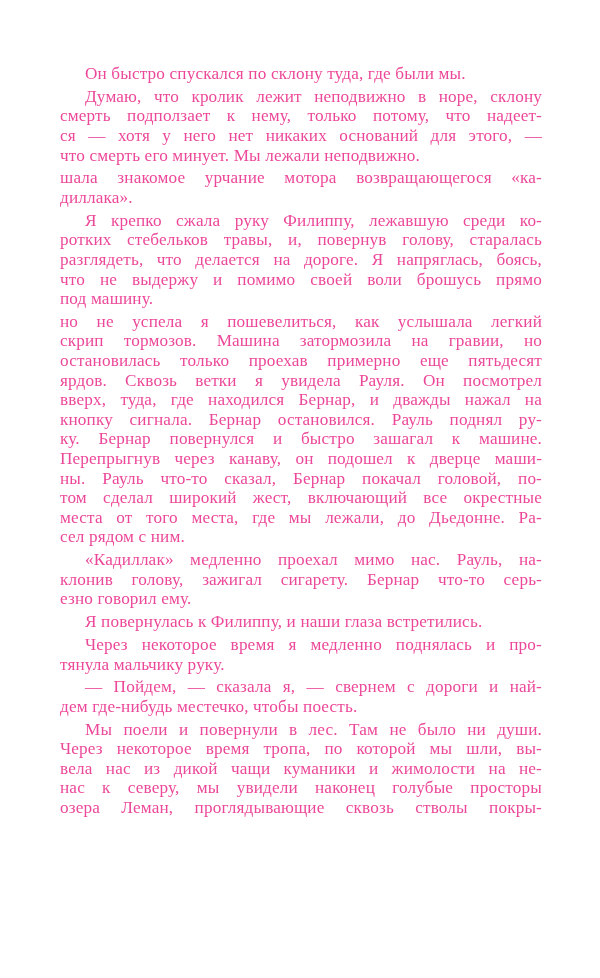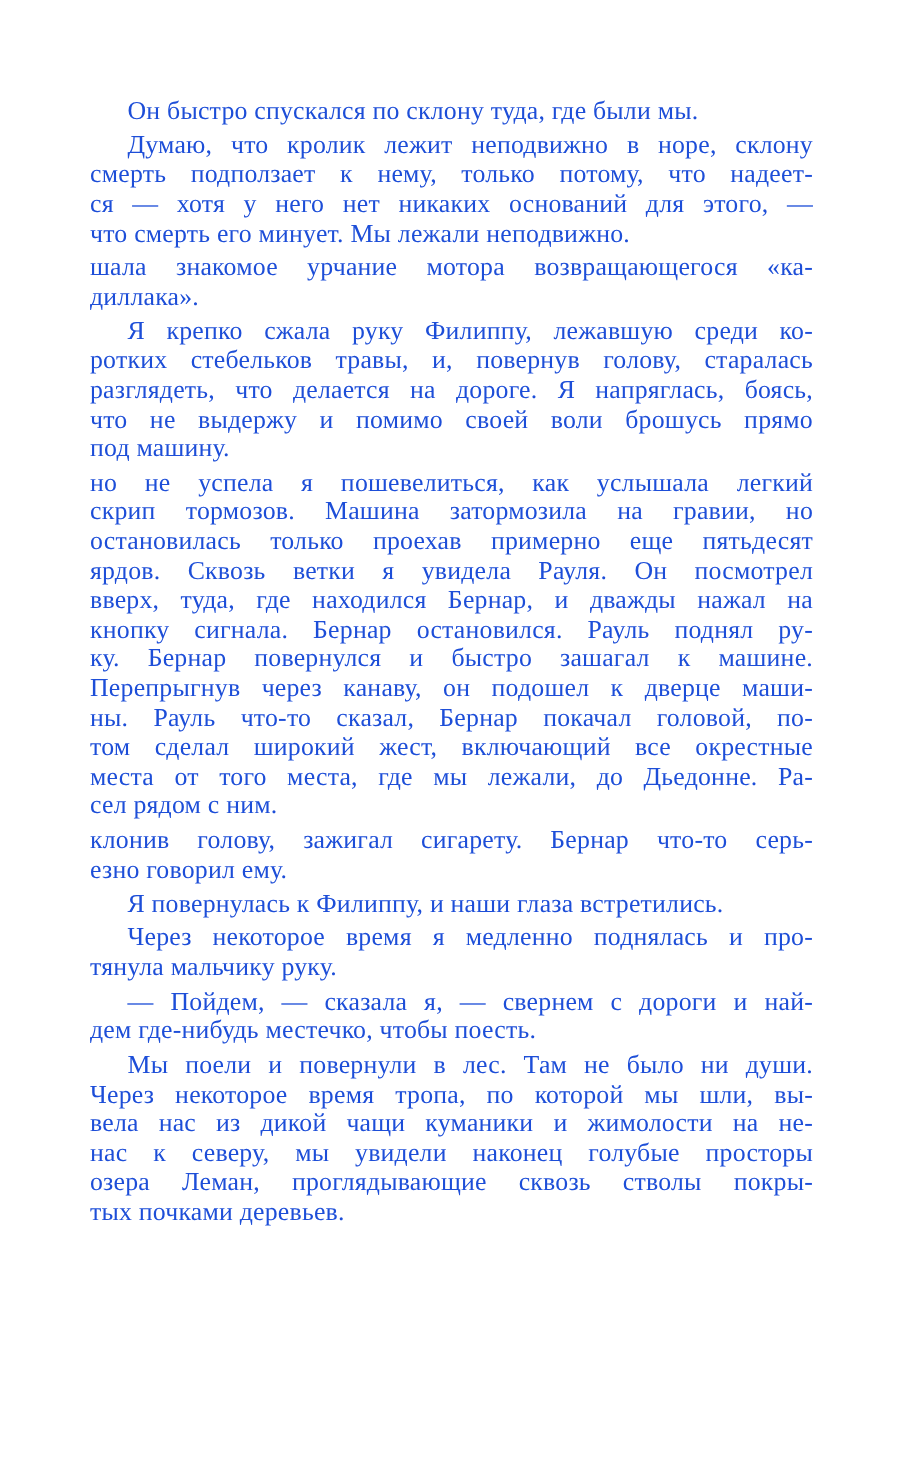--- a/index.html
+++ b/index.html
@@ -14,21 +14,21 @@
       overflow: hidden;
     }
     .page {
       position: absolute;
       left: 60px;
       top: 64px;
       width: 482px;
       font-family: "Liberation Serif", "DejaVu Serif", serif;
       font-size: 17.2px;
       line-height: 19.6px;
-      color: #1d4ed8;
+      color: #ec4899;
       letter-spacing: 0.15px;
     }
     .para {
       margin: 0 0 3.2px 0;
     }
     .line {
       display: block;
       white-space: nowrap;
       text-align: justify;
       text-align-last: justify;
@@ -79,20 +79,21 @@
     <span class="line">кнопку сигнала. Бернар остановился. Рауль поднял ру-</span>
     <span class="line">ку. Бернар повернулся и быстро зашагал к машине.</span>
     <span class="line">Перепрыгнув через канаву, он подошел к дверце маши-</span>
     <span class="line">ны. Рауль что-то сказал, Бернар покачал головой, по-</span>
     <span class="line">том сделал широкий жест, включающий все окрестные</span>
     <span class="line">места от того места, где мы лежали, до Дьедонне. Ра-</span>
     <span class="line last">сел рядом с ним.</span>
   </div>
 
   <div class="para">
+    <span class="line indent">«Кадиллак» медленно проехал мимо нас. Рауль, на-</span>
     <span class="line">клонив голову, зажигал сигарету. Бернар что-то серь-</span>
     <span class="line last">езно говорил ему.</span>
   </div>
 
   <div class="para">
     <span class="line last indent">Я повернулась к Филиппу, и наши глаза встретились.</span>
   </div>
 
   <div class="para">
     <span class="line indent">Через некоторое время я медленно поднялась и про-</span>
@@ -103,16 +104,15 @@
     <span class="line indent">— Пойдем, — сказала я, — свернем с дороги и най-</span>
     <span class="line last">дем где-нибудь местечко, чтобы поесть.</span>
   </div>
 
   <div class="para">
     <span class="line indent">Мы поели и повернули в лес. Там не было ни души.</span>
     <span class="line">Через некоторое время тропа, по которой мы шли, вы-</span>
     <span class="line">вела нас из дикой чащи куманики и жимолости на не-</span>
     <span class="line">нас к северу, мы увидели наконец голубые просторы</span>
     <span class="line">озера Леман, проглядывающие сквозь стволы покры-</span>
-    <span class="line last">тых почками деревьев.</span>
   </div>
 
 </div>
 
 </body></html>

